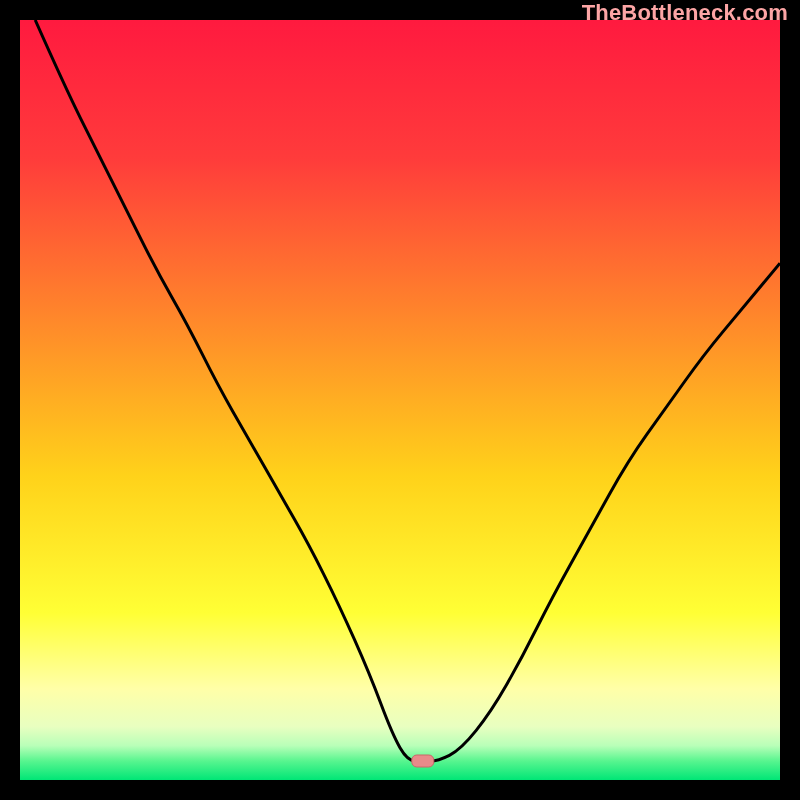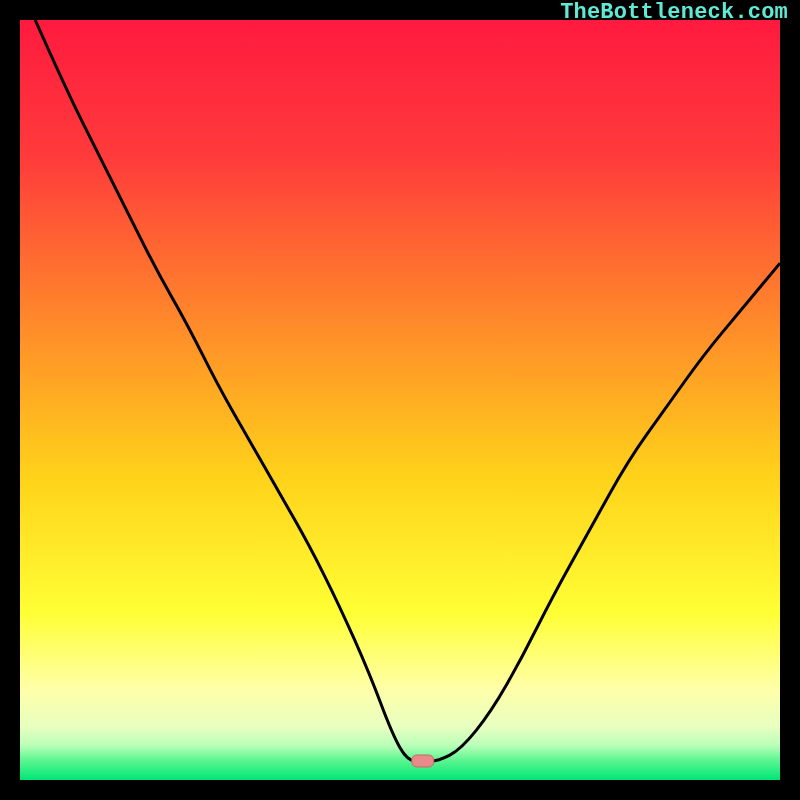--- a/index.html
+++ b/index.html
@@ -13,24 +13,24 @@
   .frame {
     position: relative;
     width: 800px;
     height: 800px;
     background: #000;
   }
   .watermark {
     position: absolute;
     top: 0;
     right: 12px;
-    font-family: Liberation Mono, monospace;
+    font-family: Liberation Sans, sans-serif;
     font-size: 22px;
     font-weight: 600;
-    color: #5eead4;
+    color: #fca5a5;
     letter-spacing: 0.2px;
     z-index: 10;
     user-select: none;
   }
   svg.plot {
     position: absolute;
     top: 20px;
     left: 20px;
     width: 760px;
     height: 760px;

